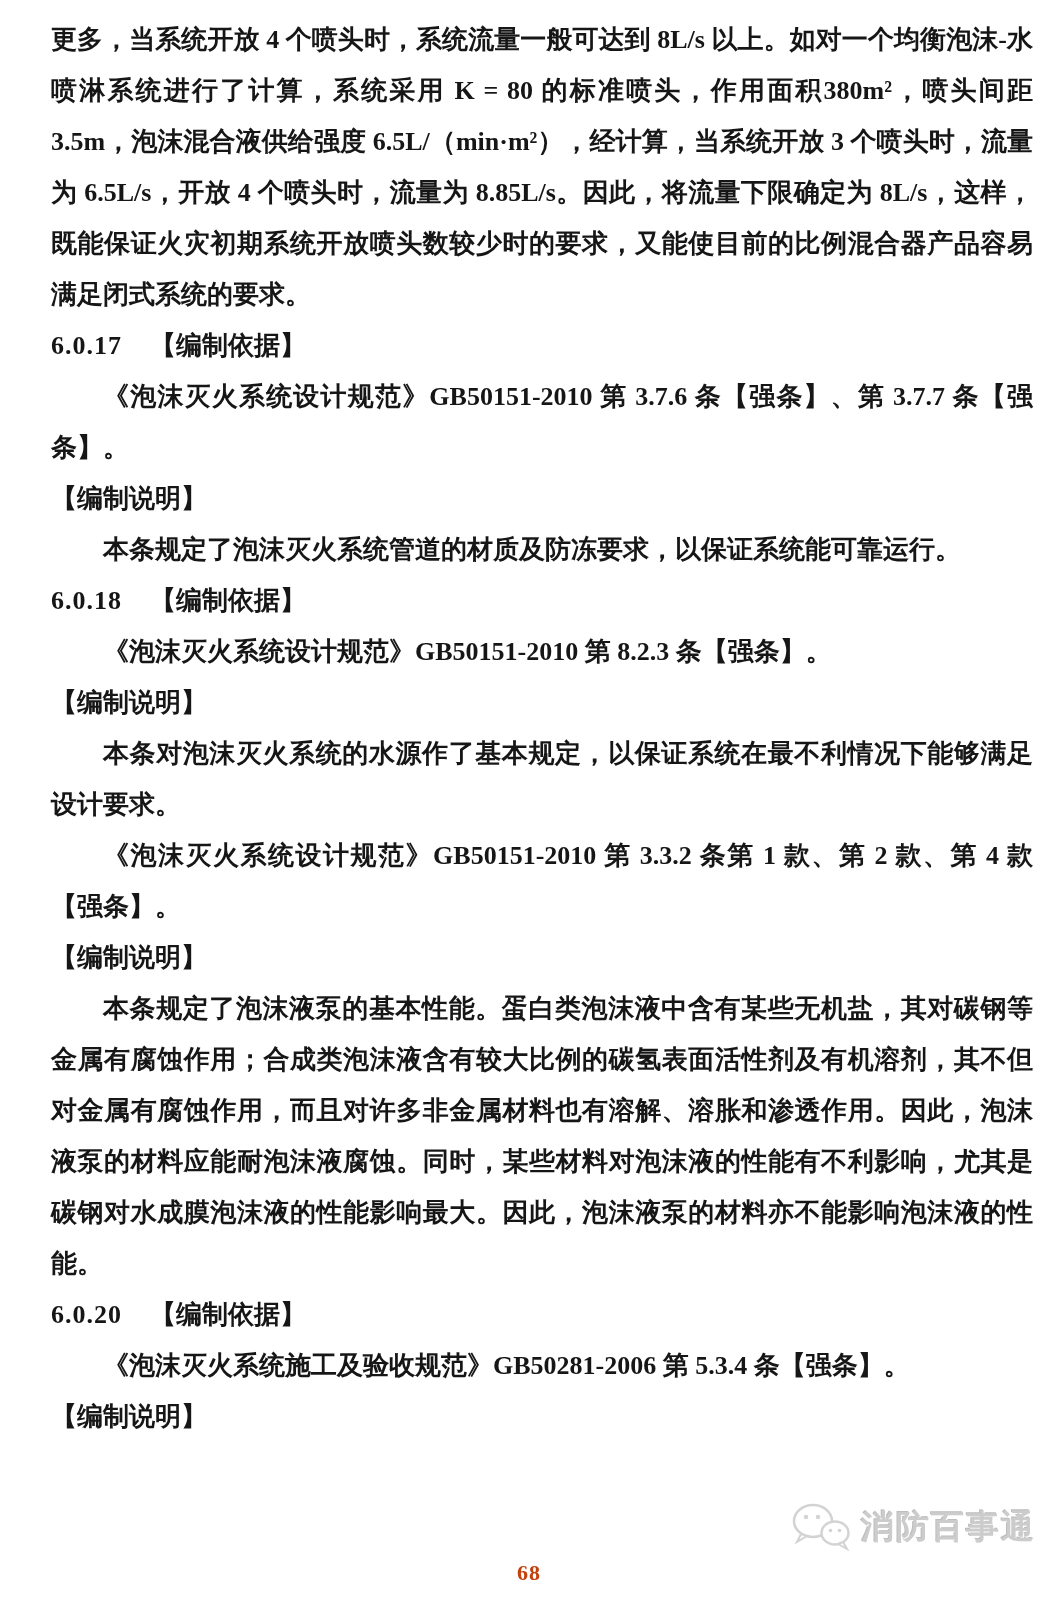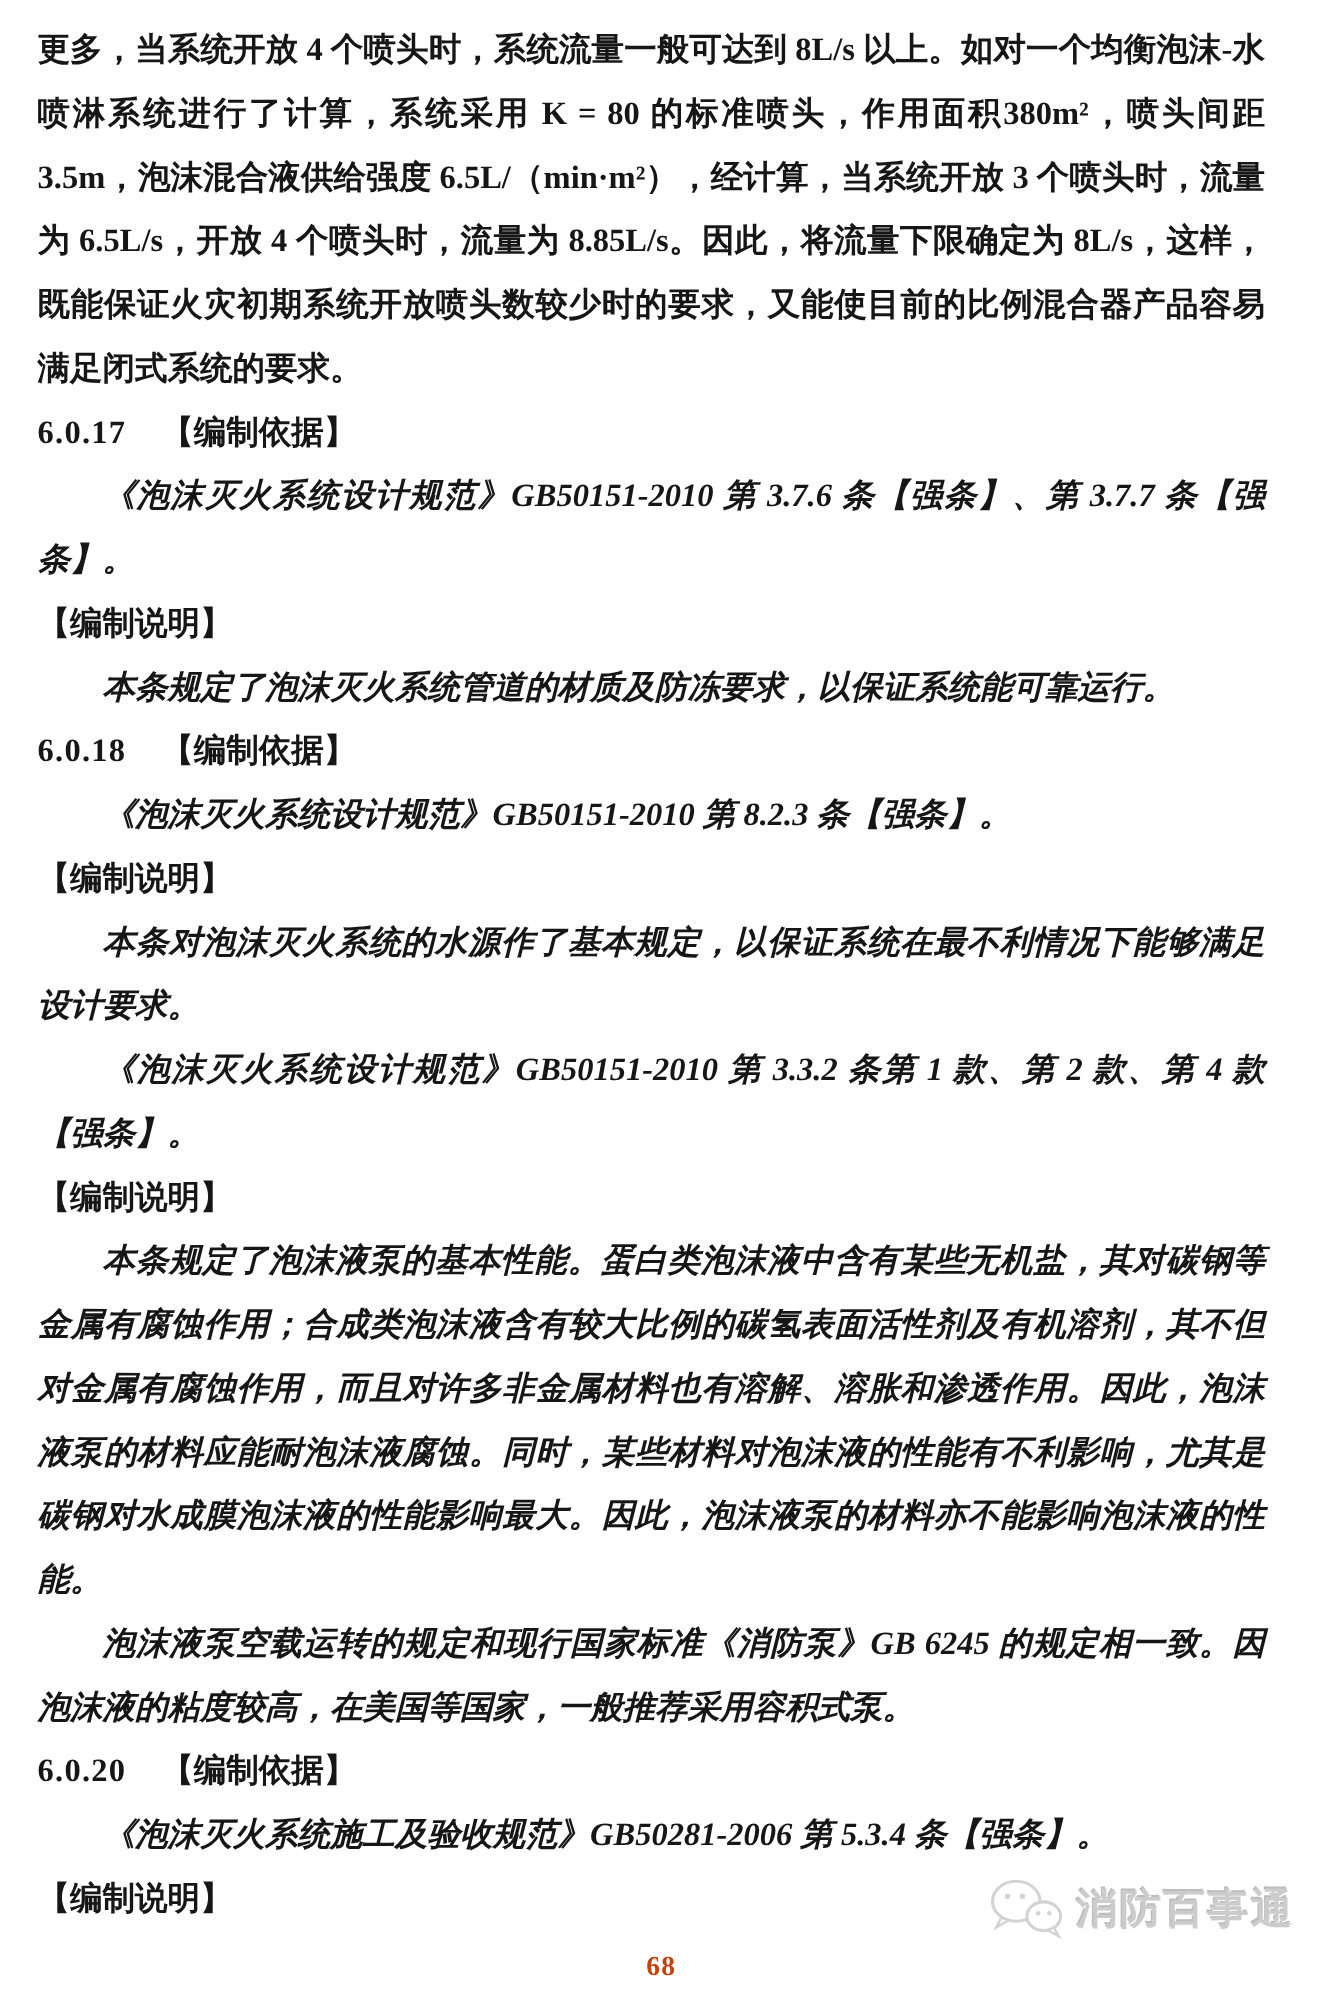--- a/index.html
+++ b/index.html
@@ -11,36 +11,35 @@
     position: relative;
     width: 1058px;
     height: 1600px;
     background: #ffffff;
     overflow: hidden;
     font-family: "Liberation Serif", "DejaVu Serif", serif;
     color: #161616;
   }
   .content {
     position: absolute;
-    left: 30px;
+    left: 51px;
     top: 14px;
     width: 982px;
     font-size: 26px;
     line-height: 51px;
     font-weight: 600;
     text-align: justify;
     text-justify: inter-ideograph;
   }
   .content p {
     margin: 0;
     padding: 0;
   }
   p.indent {
     text-indent: 2em;
-    font-style: italic;
   }
   p.clause .num {
     display: inline-block;
     margin-right: 28px;
     letter-spacing: 1px;
   }
   p.clause, p.label-line {
     text-align: left;
   }
   .footer-pagenum {
@@ -103,21 +102,20 @@
 
     <p class="indent">本条对泡沫灭火系统的水源作了基本规定，以保证系统在最不利情况下能够满足设计要求。</p>
 
 
     <p class="indent">《泡沫灭火系统设计规范》GB50151-2010 第 3.3.2 条第 1 款、第 2 款、第 4 款【强条】。</p>
 
     <p class="label-line">【编制说明】</p>
 
     <p class="indent">本条规定了泡沫液泵的基本性能。蛋白类泡沫液中含有某些无机盐，其对碳钢等金属有腐蚀作用；合成类泡沫液含有较大比例的碳氢表面活性剂及有机溶剂，其不但对金属有腐蚀作用，而且对许多非金属材料也有溶解、溶胀和渗透作用。因此，泡沫液泵的材料应能耐泡沫液腐蚀。同时，某些材料对泡沫液的性能有不利影响，尤其是碳钢对水成膜泡沫液的性能影响最大。因此，泡沫液泵的材料亦不能影响泡沫液的性能。</p>
 
-    <p class="indent">泡沫液泵空载运转的规定和现行国家标准《消防泵》GB 6245 的规定相一致。因泡沫液的粘度较高，在美国等国家，一般推荐采用容积式泵。</p>
 
     <p class="clause">
       <span class="num">6.0.20</span><span class="lbl">【编制依据】</span>
     </p>
 
     <p class="indent">《泡沫灭火系统施工及验收规范》GB50281-2006 第 5.3.4 条【强条】。</p>
 
     <p class="label-line">【编制说明】</p>
 
   </div>

